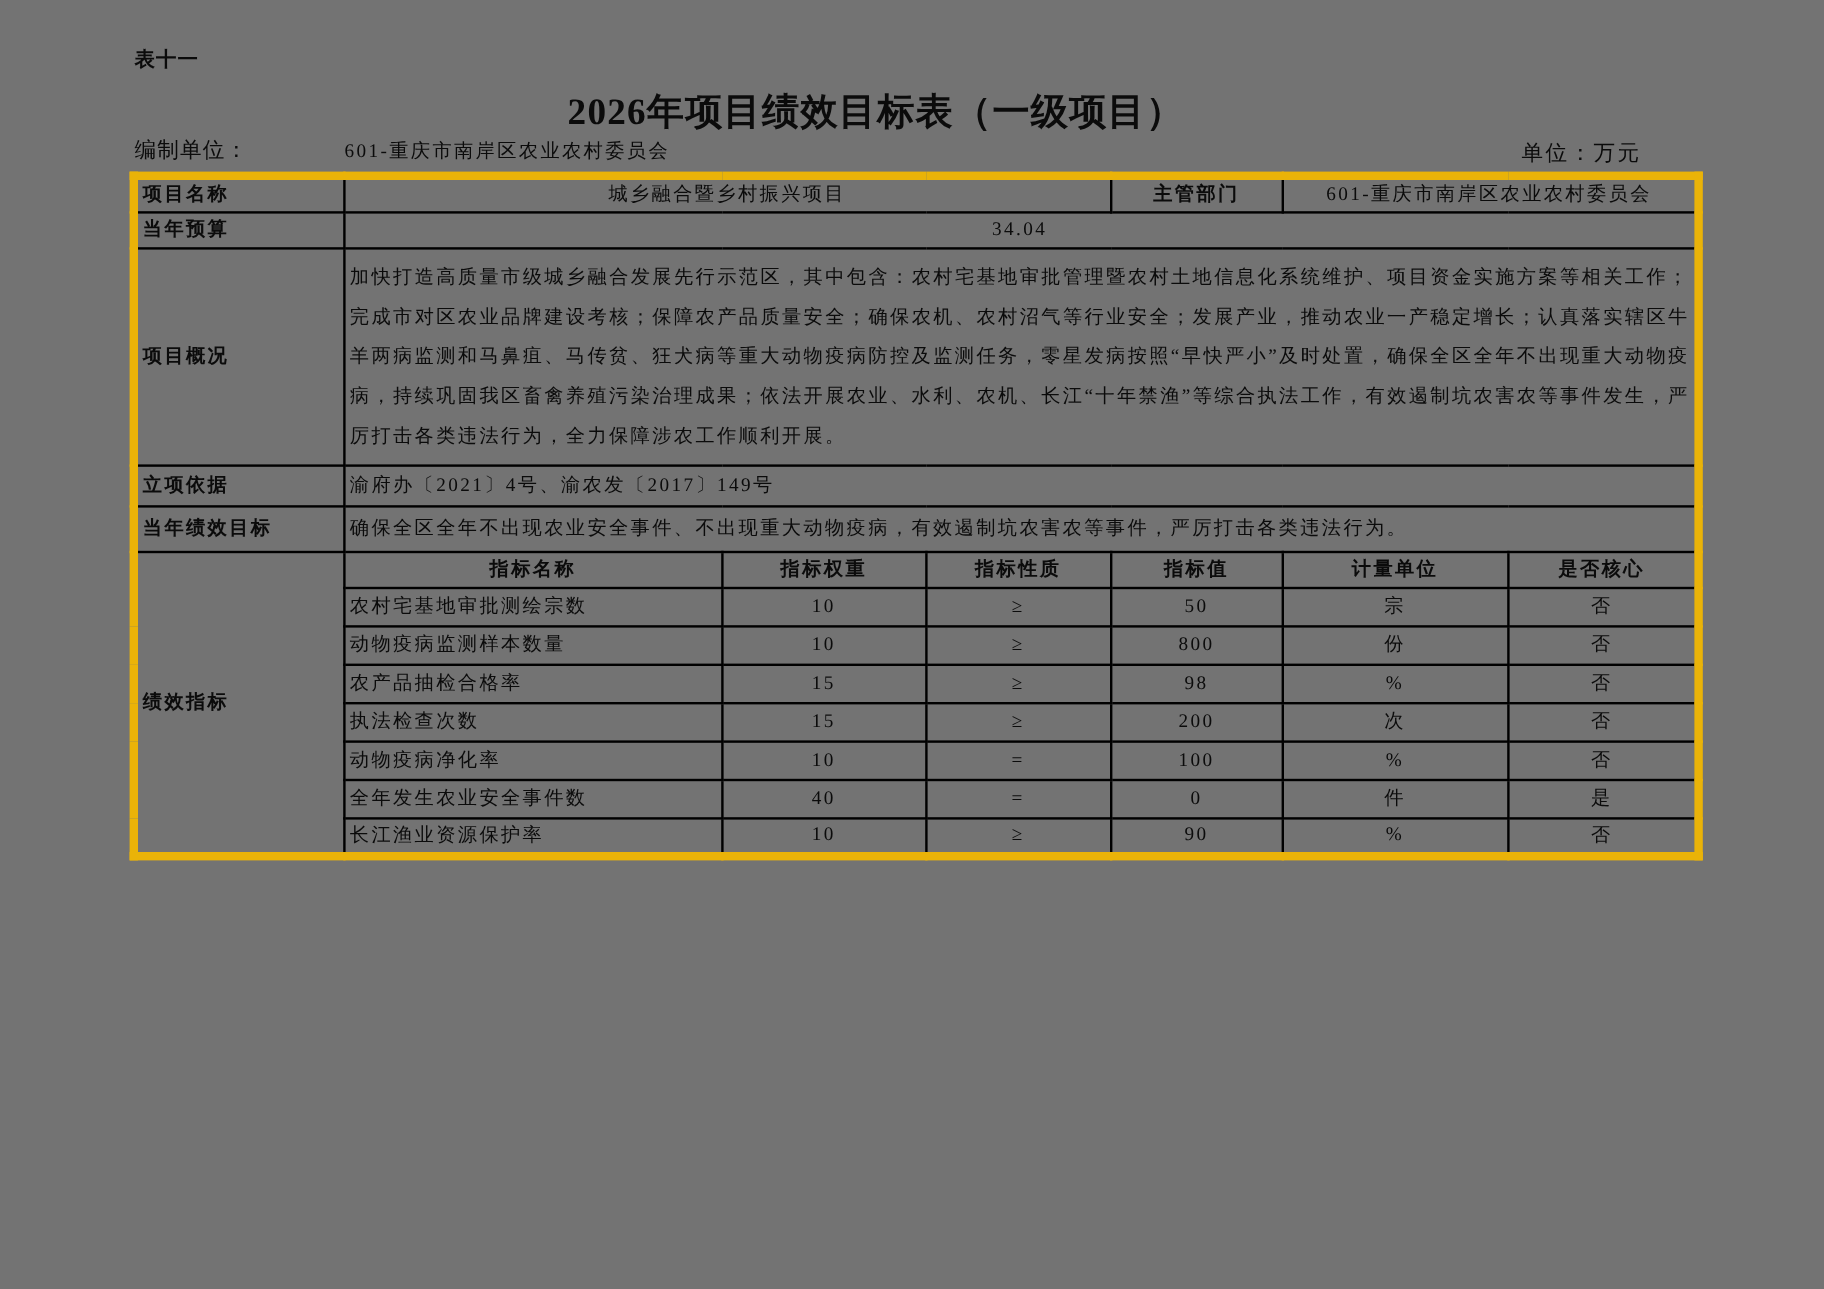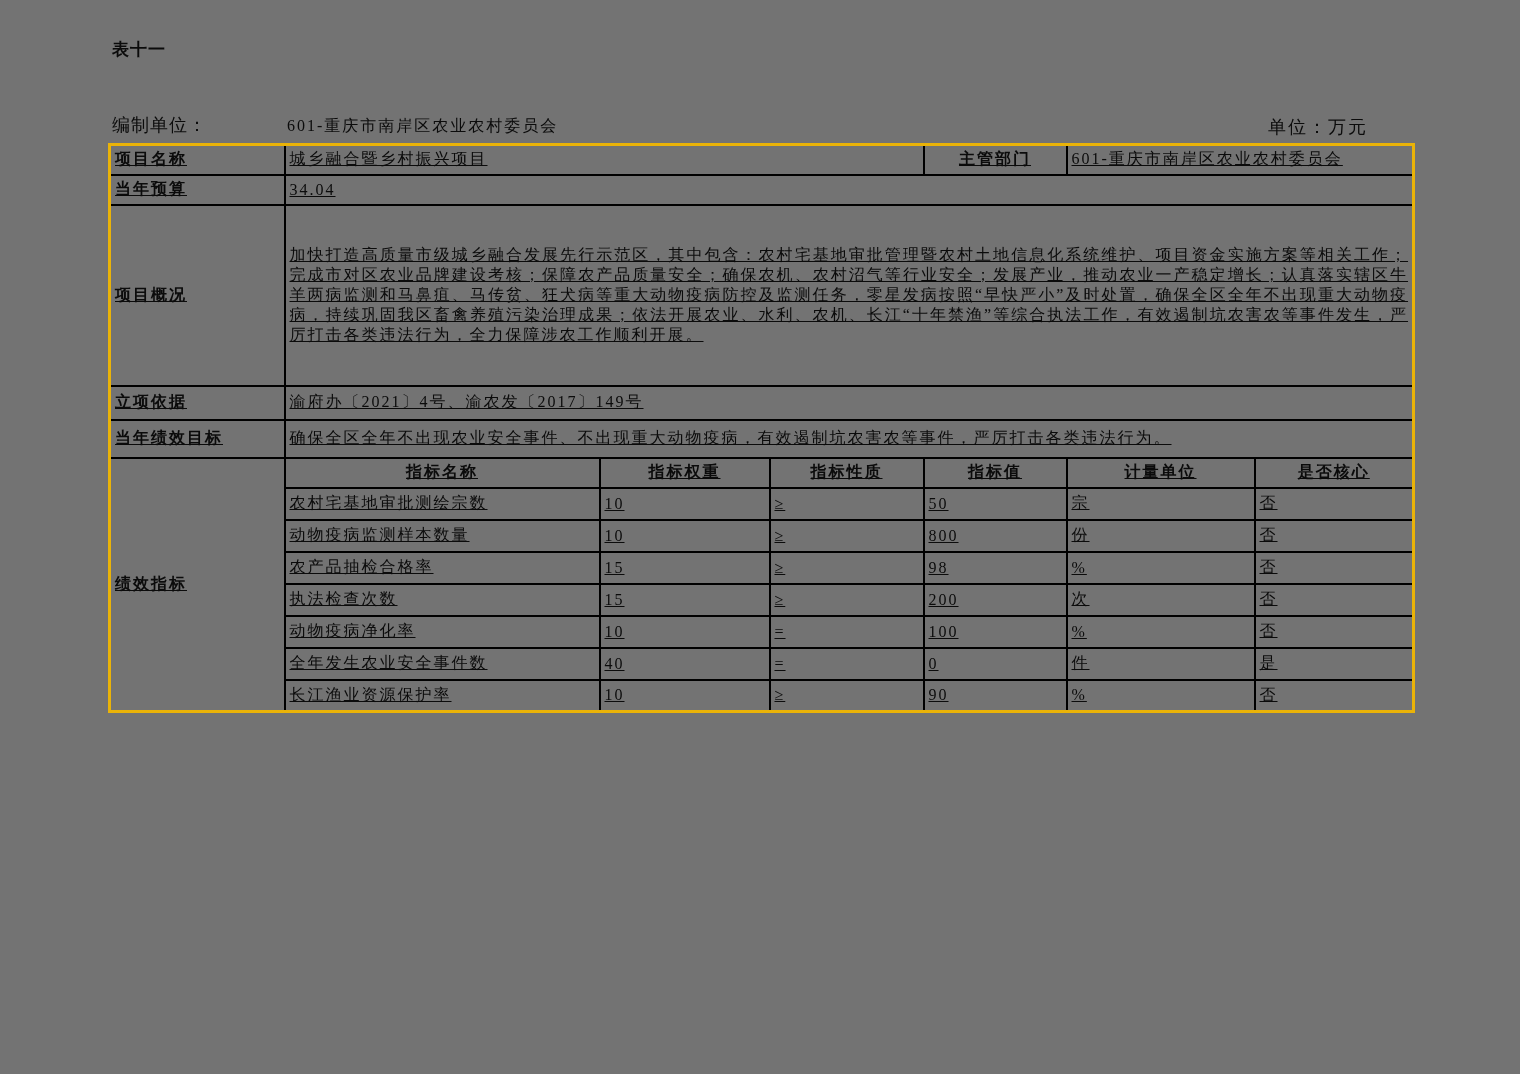--- a/index.html
+++ b/index.html
@@ -27,53 +27,53 @@
     font-size:16px;letter-spacing:2px;
   }
   .unit-note{
     position:absolute;right:152px;top:115px;
     font-size:18px;letter-spacing:2px;
   }
 
   table.main{
     position:absolute;left:108px;top:143px;
     width:1304px;border-collapse:collapse;table-layout:fixed;
-    border:3px solid #eab308;
-    text-decoration:underline;
+    border:7px solid #eab308;
   }
   table.main td{
     border:2px solid #000;
     font-size:16px;letter-spacing:2px;
     vertical-align:middle;
     padding:2px 4px;
     overflow:hidden;
   }
   td.lbl{
     font-weight:bold;font-size:18px;text-align:left;padding-left:6px;letter-spacing:2px;
   }
   td.lbl-c{
     font-weight:bold;font-size:18px;text-align:center;letter-spacing:2px;
   }
-  td.center{}
+  td.center{text-align:center;}
   td.left{text-align:left;padding-left:8px;}
   td.para{
-    text-align:justify;font-size:17px;letter-spacing:1.5px;line-height:20px;
+    text-align:justify;font-size:17px;letter-spacing:1.5px;line-height:33px;
     padding:6px 10px;
     border-radius:13px;
   }
   td.hdr{
     font-weight:bold;font-size:18px;text-align:center;letter-spacing:2px;
   }
 </style>
 </head>
 <body>
 
 <div class="sheet">
 
   <div class="sheet-label">表十一</div>
+  <div class="doc-title">2026年项目绩效目标表（一级项目）</div>
   <div class="prep-label">编制单位：</div>
   <div class="prep-value">601-重庆市南岸区农业农村委员会</div>
   <div class="unit-note">单位：万元</div>
 
   <table class="main">
     <colgroup>
       <col style="width:175px">
         <col style="width:315px">
         <col style="width:170px">
       <col style="width:154px">

